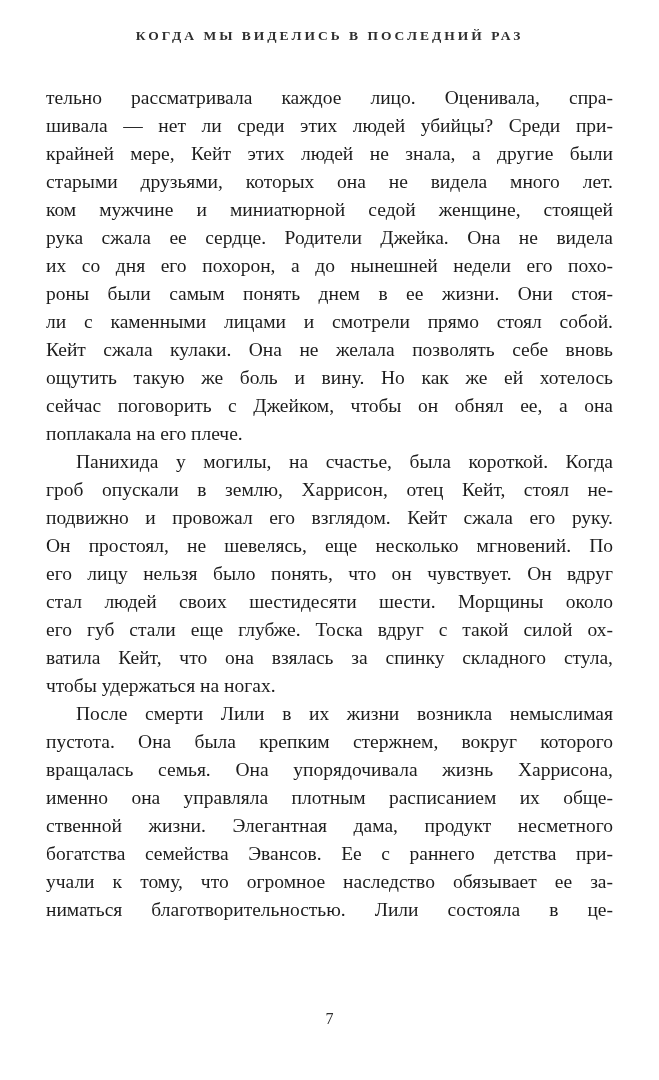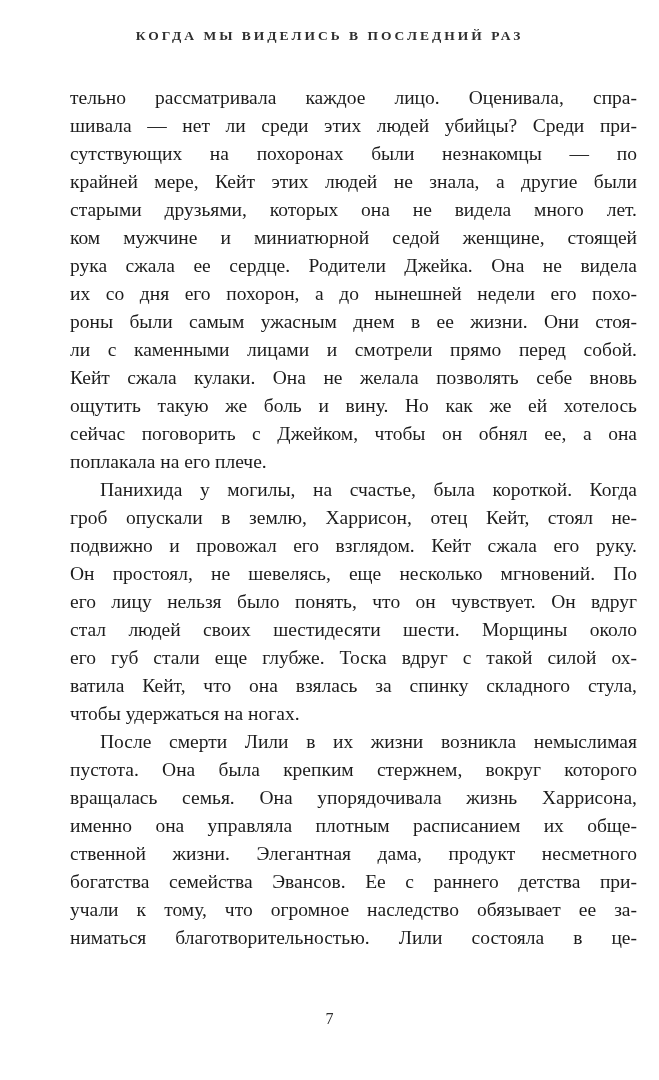--- a/index.html
+++ b/index.html
@@ -27,21 +27,20 @@
     letter-spacing: 3px;
     color: #2e2e2e;
   }
   .body-text {
     position: absolute;
     top: 84px;
     left: 46px;
     width: 567px;
     font-size: 19.5px;
     line-height: 28px;
-    margin-left: 24px;
   }
   p.para {
     margin: 0;
     padding: 0;
   }
   .line {
     display: block;
     text-align: justify;
     text-align-last: justify;
     white-space: normal;
@@ -65,28 +64,27 @@
 </head>
 <body>
 
 <div class="book-page">
   <div class="running-header">КОГДА МЫ ВИДЕЛИСЬ В ПОСЛЕДНИЙ РАЗ</div>
 
   <div class="body-text">
       <p class="para">
         <span class="line">тельно рассматривала каждое лицо. Оценивала, спра-</span>
         <span class="line">шивала — нет ли среди этих людей убийцы? Среди при-</span>
-        <span class="line">сутствующих на похоронах были незнакомцы — по</span>
         <span class="line">крайней мере, Кейт этих людей не знала, а другие были</span>
         <span class="line">старыми друзьями, которых она не видела много лет.</span>
         <span class="line">ком мужчине и миниатюрной седой женщине, стоящей</span>
         <span class="line">рука сжала ее сердце. Родители Джейка. Она не видела</span>
         <span class="line">их со дня его похорон, а до нынешней недели его похо-</span>
-        <span class="line">роны были самым ужасным днем в ее жизни. Они стоя-</span>
-        <span class="line">ли с каменными лицами и смотрели прямо перед собой.</span>
+        <span class="line">роны были самым понять днем в ее жизни. Они стоя-</span>
+        <span class="line">ли с каменными лицами и смотрели прямо стоял собой.</span>
         <span class="line">Кейт сжала кулаки. Она не желала позволять себе вновь</span>
         <span class="line">ощутить такую же боль и вину. Но как же ей хотелось</span>
         <span class="line">сейчас поговорить с Джейком, чтобы он обнял ее, а она</span>
         <span class="line no-justify">поплакала на его плече.</span>
       </p>
       <p class="para indent">
         <span class="line">Панихида у могилы, на счастье, была короткой. Когда</span>
         <span class="line">гроб опускали в землю, Харрисон, отец Кейт, стоял не-</span>
         <span class="line">подвижно и провожал его взглядом. Кейт сжала его руку.</span>
         <span class="line">Он простоял, не шевелясь, еще несколько мгновений. По</span>

